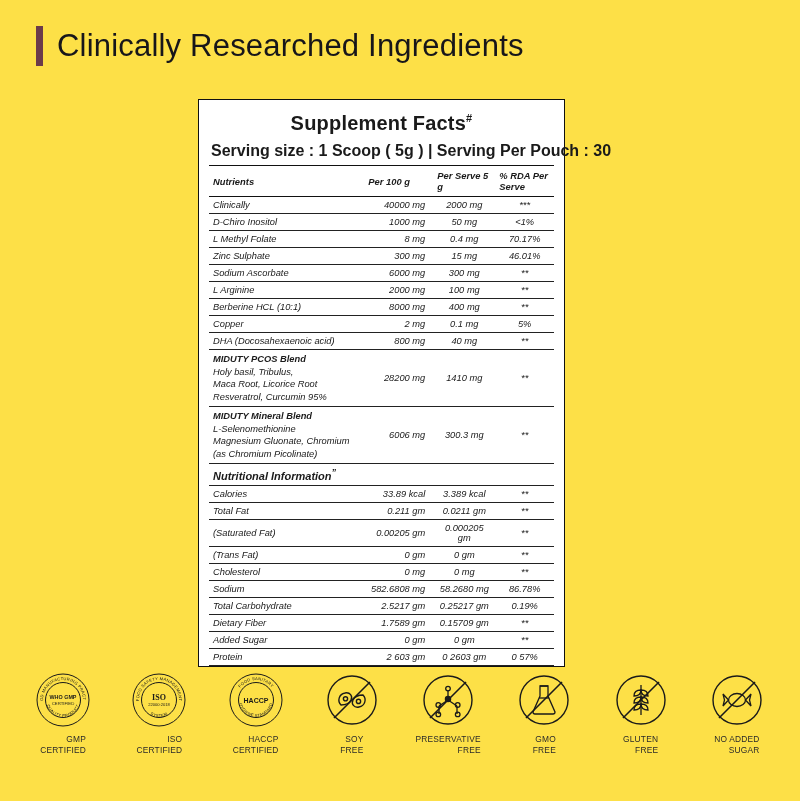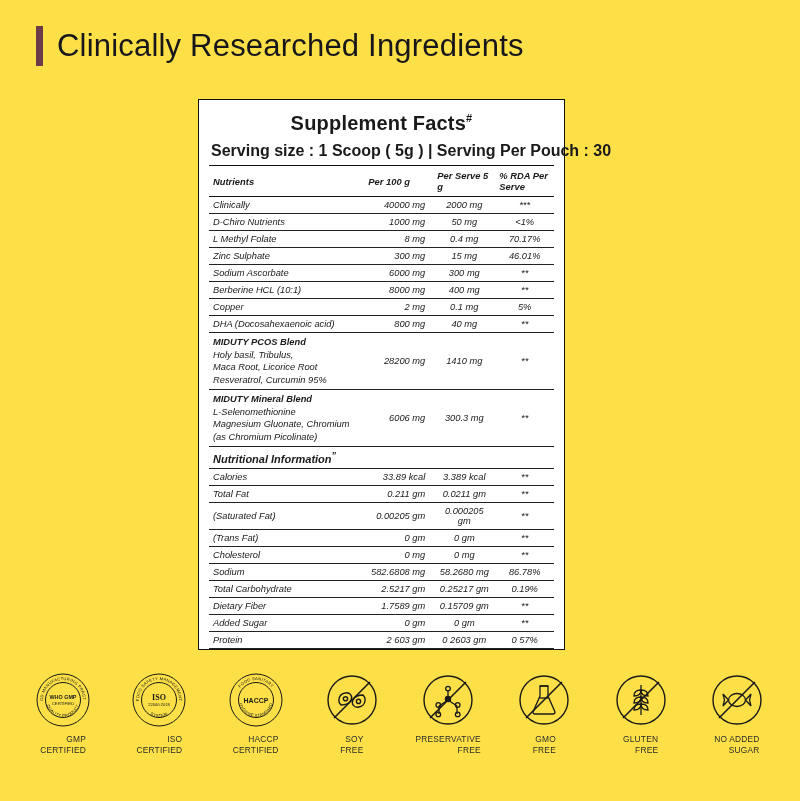--- a/index.html
+++ b/index.html
@@ -164,41 +164,47 @@
       </thead>
       <tbody>
 
         <tr>
           <td class="c-name">Clinically</td>
           <td class="c-p100">40000 mg</td>
           <td class="c-serve">2000 mg</td>
           <td class="c-rda">***</td>
         </tr>
         <tr>
-          <td class="c-name">D-Chiro Nutrients</td>
+          <td class="c-name">D-Chiro Inositol</td>
           <td class="c-p100">1000 mg</td>
           <td class="c-serve">50 mg</td>
           <td class="c-rda">&lt;1%</td>
         </tr>
         <tr>
           <td class="c-name">L Methyl Folate</td>
           <td class="c-p100">8 mg</td>
           <td class="c-serve">0.4 mg</td>
           <td class="c-rda">70.17%</td>
         </tr>
         <tr>
           <td class="c-name">Zinc Sulphate</td>
           <td class="c-p100">300 mg</td>
           <td class="c-serve">15 mg</td>
           <td class="c-rda">46.01%</td>
         </tr>
         <tr>
           <td class="c-name">Sodium Ascorbate</td>
           <td class="c-p100">6000 mg</td>
           <td class="c-serve">300 mg</td>
+          <td class="c-rda">**</td>
+        </tr>
+        <tr>
+          <td class="c-name">L Arginine</td>
+          <td class="c-p100">2000 mg</td>
+          <td class="c-serve">100 mg</td>
           <td class="c-rda">**</td>
         </tr>
         <tr>
           <td class="c-name">Berberine HCL (10:1)</td>
           <td class="c-p100">8000 mg</td>
           <td class="c-serve">400 mg</td>
           <td class="c-rda">**</td>
         </tr>
         <tr>
           <td class="c-name">Copper</td>

